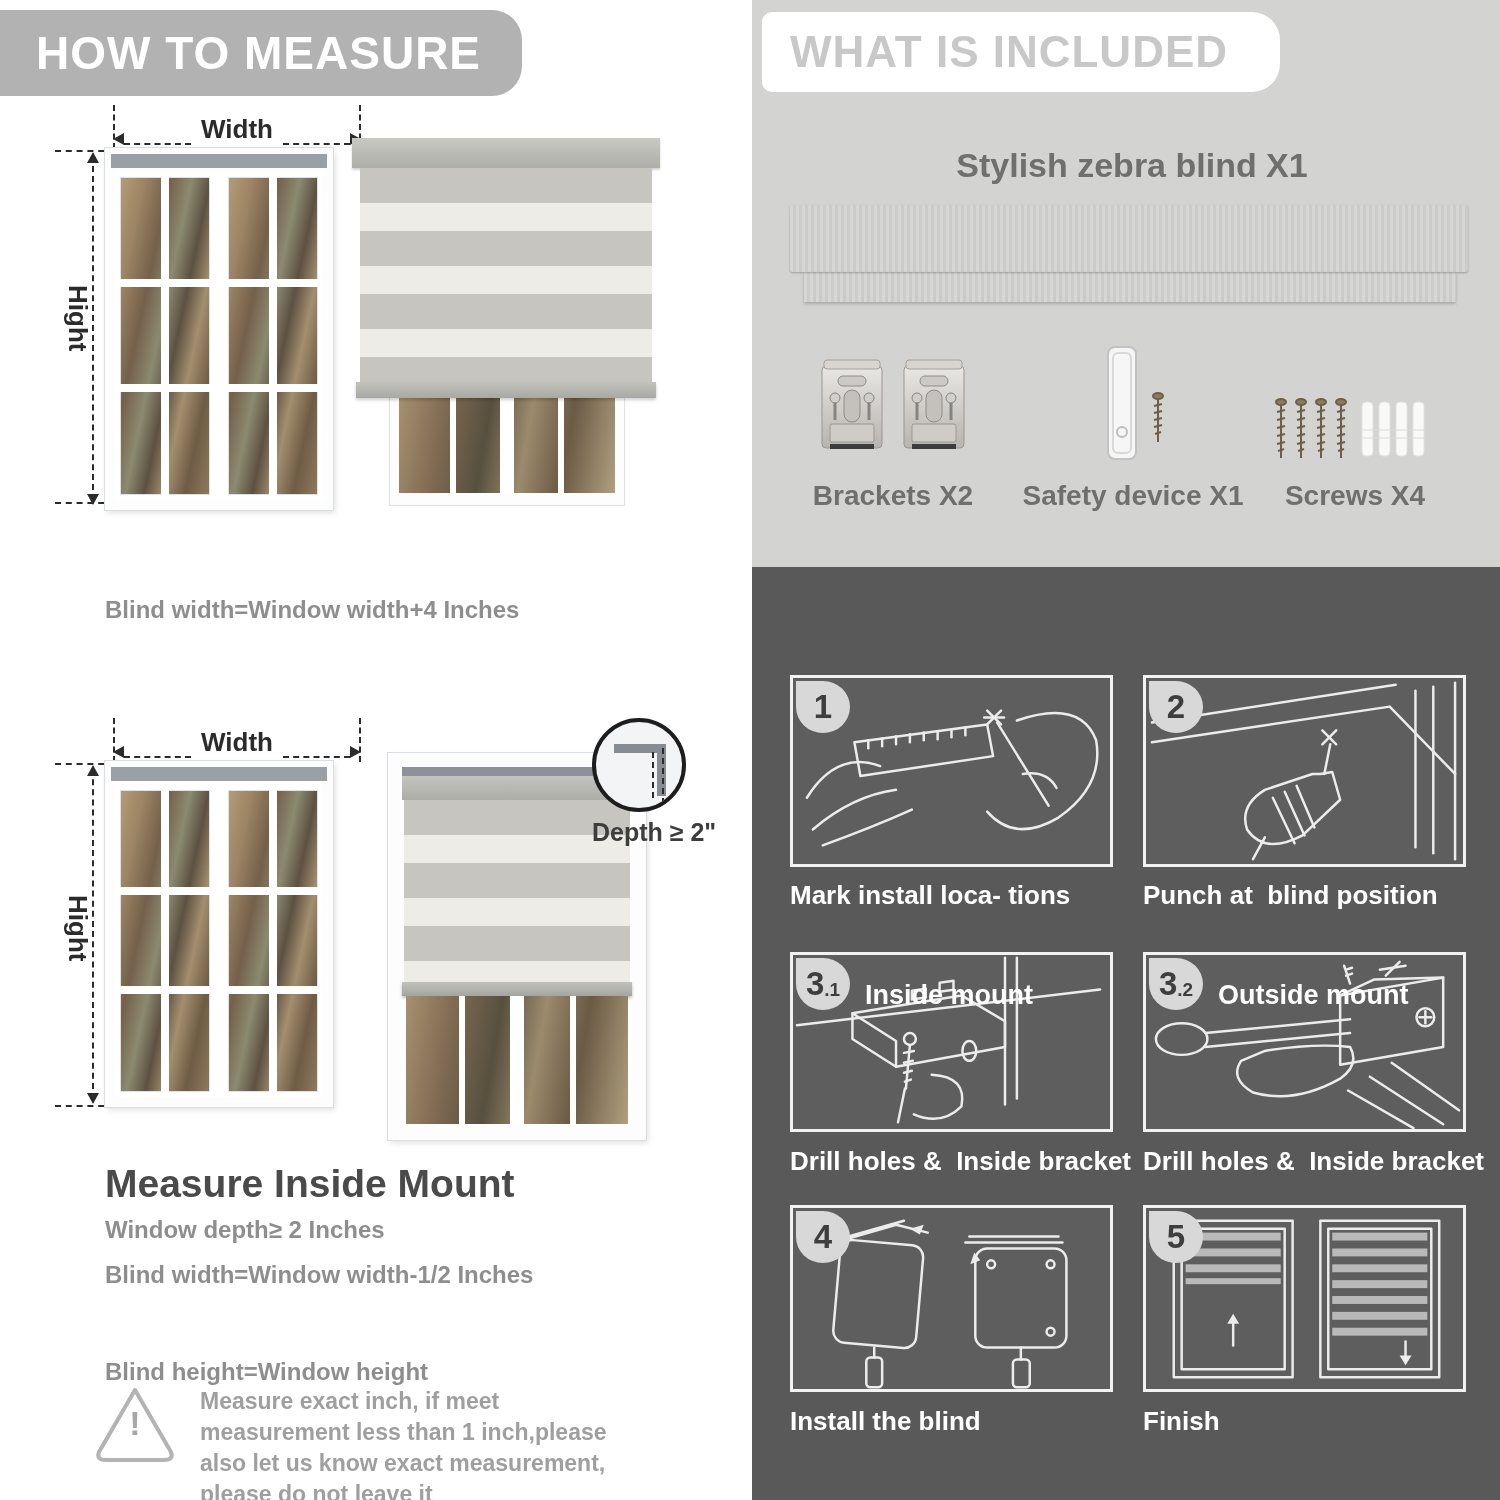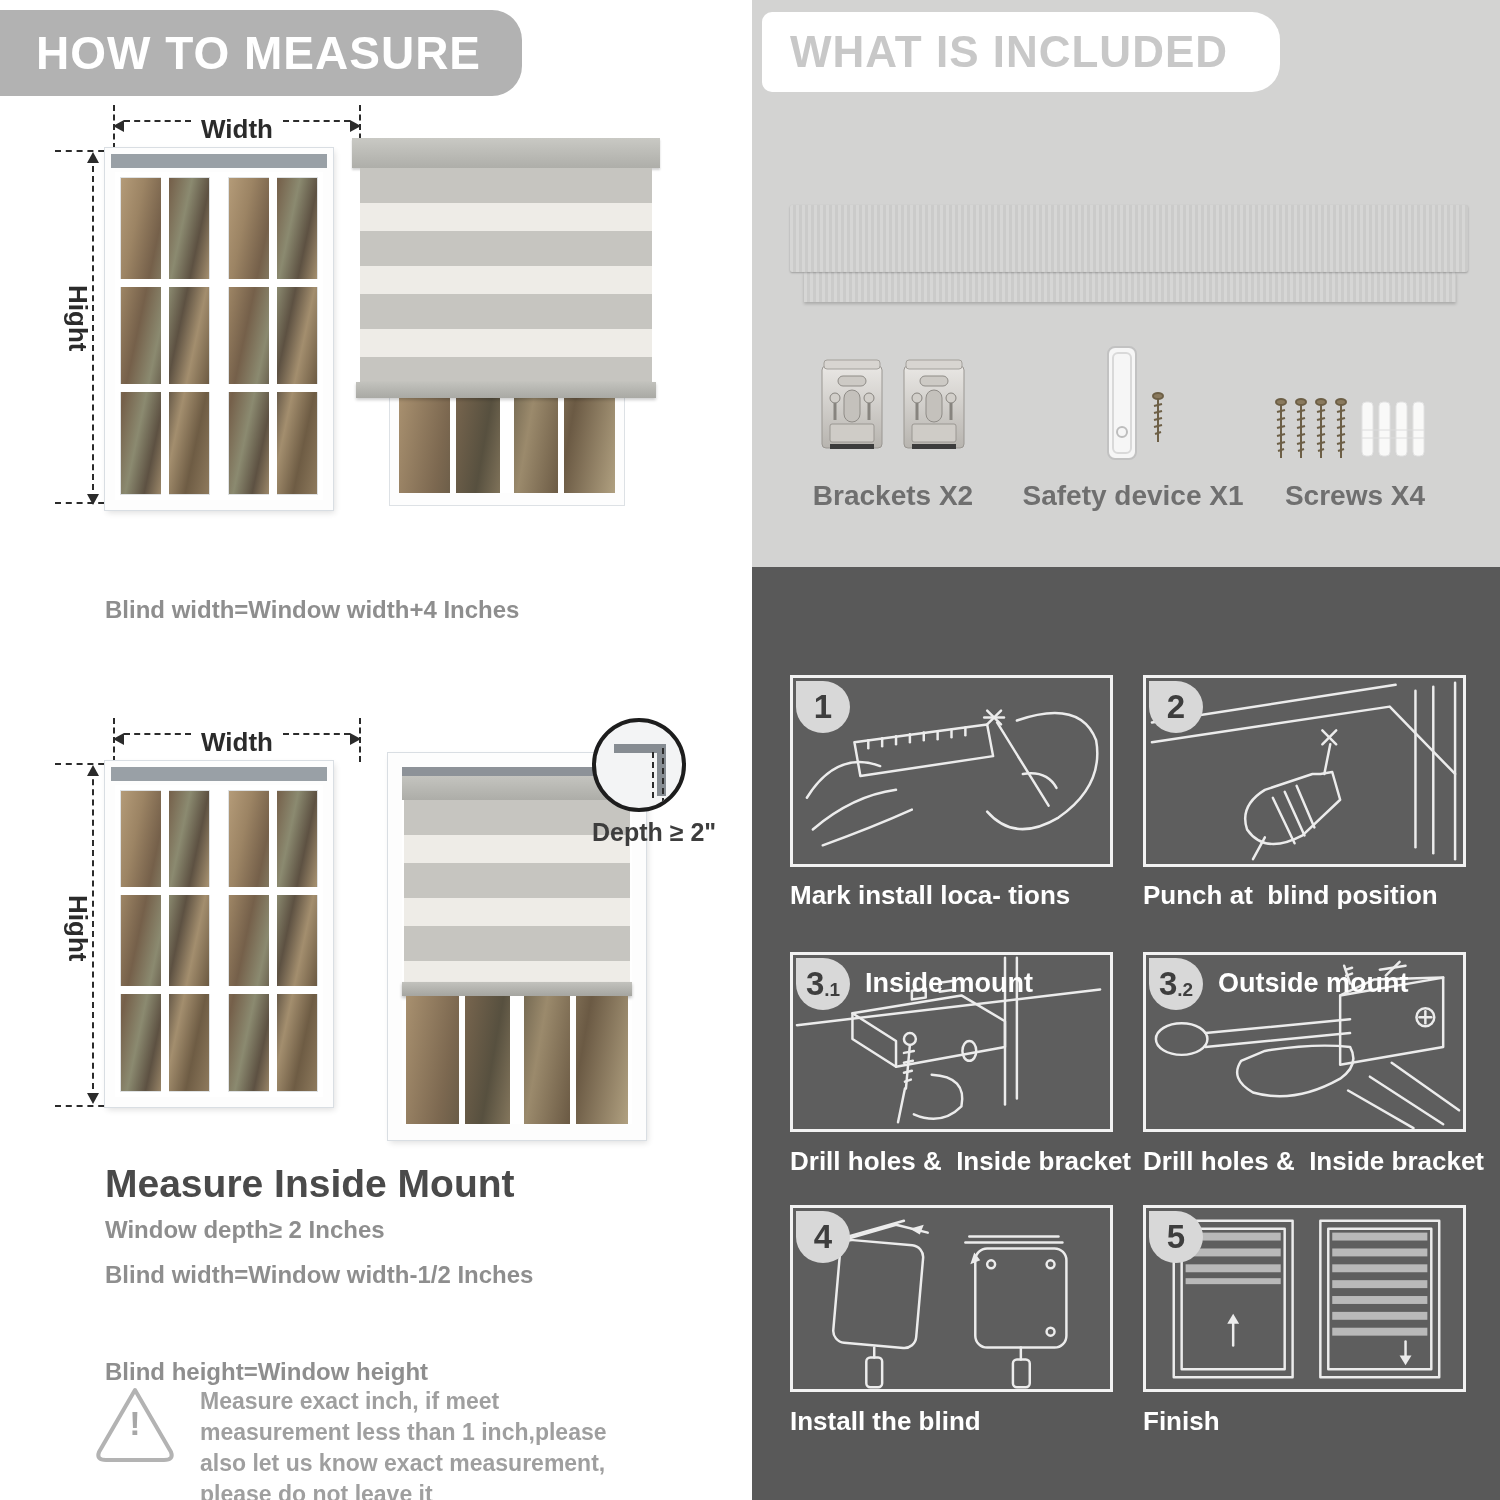--- a/index.html
+++ b/index.html
@@ -44,21 +44,21 @@
   .blindB .inner { position:absolute; left:14px; right:14px; top:14px; bottom:16px; background:#fff; }
   .blindB .shadowtop { position:absolute; left:0; right:0; top:0; height:9px; background:#8d9298; }
   .blindB .cassette { position:absolute; left:0; right:0; top:9px; height:24px; background:linear-gradient(#c4c4bf,#adada8); }
   .blindB .fabric { position:absolute; left:2px; right:2px; top:33px; height:182px; }
   .blindB .rail { position:absolute; left:0; right:0; top:215px; height:14px;
     background:linear-gradient(#c2c2bd,#a5a5a0); box-shadow:0 2px 3px rgba(0,0,0,.25); }
   .blindB .photo { position:absolute; left:4px; right:4px; top:229px; bottom:14px; }
 
   
   .anno { color:#2b2b2b; font-weight:bold; }
-  .width-anno { position:absolute; display:flex; align-items:flex-start; font-size:26px; }
+  .width-anno { position:absolute; display:flex; align-items:flex-end; font-size:26px; }
   .width-anno .dash { flex:1; border-top:2px dashed #2b2b2b; }
   .width-anno .lbl { padding:0 10px; margin-top:-6px; }
   .ah-l { width:0; height:0; border-top:6px solid transparent; border-bottom:6px solid transparent; border-right:11px solid #2b2b2b; }
   .ah-r { width:0; height:0; border-top:6px solid transparent; border-bottom:6px solid transparent; border-left:11px solid #2b2b2b; }
   .vguide { position:absolute; width:0; border-left:2px dashed #2b2b2b; }
   .hguide { position:absolute; height:0; border-top:2px dashed #2b2b2b; }
   .height-line { position:absolute; width:0; border-left:2px dashed #2b2b2b; }
   .ah-u { position:absolute; width:0; height:0; border-left:6px solid transparent; border-right:6px solid transparent; border-bottom:11px solid #2b2b2b; }
   .ah-d { position:absolute; width:0; height:0; border-left:6px solid transparent; border-right:6px solid transparent; border-top:11px solid #2b2b2b; }
   .hight-label { position:absolute; writing-mode:vertical-rl; font-size:26px; font-weight:bold; color:#2b2b2b; }
@@ -95,21 +95,21 @@
 
   .panel-dark { position:absolute; left:752px; top:567px; width:748px; height:933px; background:#595959; }
   .hdr-mount { position:absolute; left:0; top:11px; width:625px; height:78px; background:#ffffff;
     border-radius:0 30px 30px 0; display:flex; align-items:center; padding-left:26px;
     color:#3d3d3d; font-size:40px; font-weight:bold; }
   .step-box { position:absolute; width:323px; border:3px solid #f2f2f2; background:#5e5e5e; overflow:hidden; }
   .badge { position:absolute; left:3px; top:3px; width:54px; height:52px; background:#d8d8d8;
     border-radius:0 50% 50% 50%; display:flex; align-items:center; justify-content:center;
     color:#3e3e3e; font-weight:bold; font-size:33px; z-index:3; }
   .badge .sub { font-size:19px; margin-top:12px; }
-  .step-title { position:absolute; left:72px; top:13px; color:#ffffff; font-size:27px; font-weight:bold; z-index:3; white-space:pre; }
+  .step-title { position:absolute; left:72px; top:25px; color:#ffffff; font-size:27px; font-weight:bold; z-index:3; white-space:pre; }
   .step-title:empty { display:none; }
   .caption { position:absolute; color:#ffffff; font-size:26px; font-weight:bold; white-space:pre; }
   .lineart { position:absolute; inset:0; }
   .lineart svg { width:100%; height:100%; }
   .la { stroke:#ececec; stroke-width:2.5; fill:none; stroke-linecap:round; stroke-linejoin:round; }
   .laf { fill:#ececec; stroke:none; }
 </style>
 </head>
 <body>
 
@@ -231,20 +231,21 @@
         </svg>
       <div class="mark">!</div>
     </div>
     <div class="warn-text">Measure exact inch, if meet measurement less than 1 inch,please also let us know exact measurement, please do not leave it</div>
   </div>
 
   <div class="panel-light">
     <div class="hdr-included">
       <span>WHAT IS INCLUDED</span>
     </div>
+    <div class="product-label">Stylish zebra blind X1</div>
 
     <div class="headrail-main brushed"></div>
     <div class="headrail-lip brushed"></div>
 
     <div class="icon-abs" style="left:66px; top:356px; width:150px; height:102px;">
       <svg viewBox="0 0 150 102">
         <defs>
             <linearGradient id="met" x1="0" y1="0" x2="0" y2="1">
           <stop offset="0" stop-color="#e9e7e4"></stop>
               <stop offset="1" stop-color="#b7b4af"></stop>

